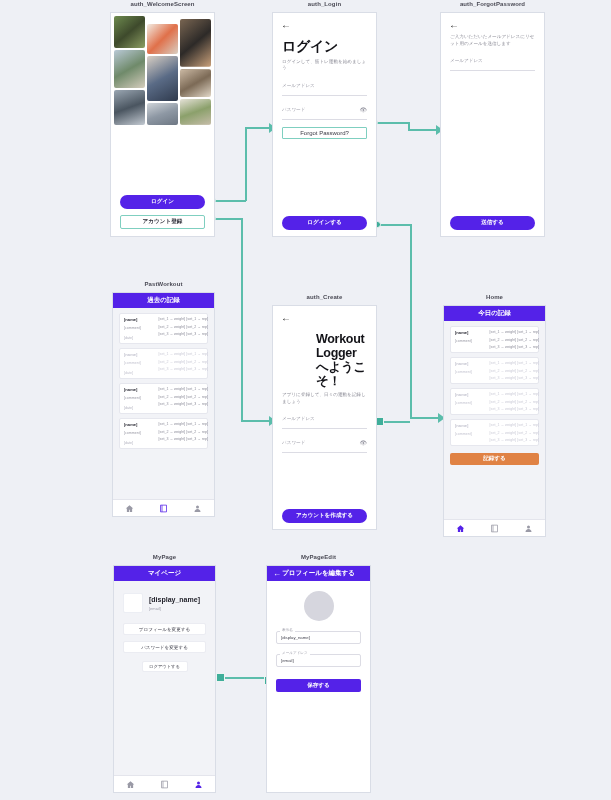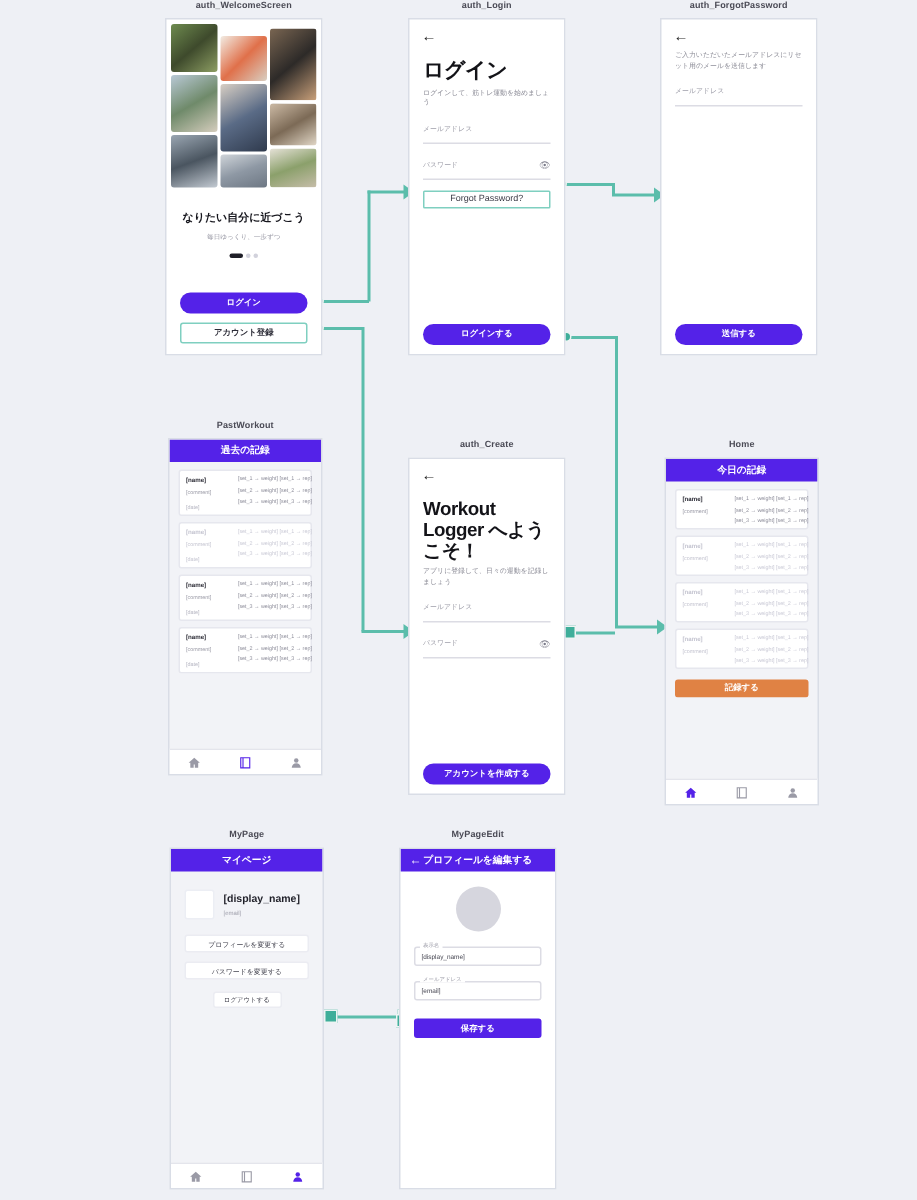--- a/index.html
+++ b/index.html
@@ -63,21 +63,21 @@
     font-size: 10px; color: #222; line-height: 1;
     margin: 7px 0 0 8px; display: inline-block;
   }
 
   .pad { padding: 0 9px; }
 
   h1.title {
     font-size: 14px; font-weight: 700; color: #131318;
     letter-spacing: -.3px; line-height: 1.12; margin-top: 9px;
   }
-  h1.title.sm { font-size: 12.5px; }
+  h1.title.sm { font-size: 12.5px; margin-left: 34px; }
   .subtitle {
     font-size: 4.6px; color: #8a8a95; margin-top: 4px; line-height: 1.45;
   }
 
   .field { margin-top: 11px; position: relative; }
   .field .lbl { font-size: 4.6px; color: #9a9aa6; }
   .field .line { height: 1px; background: #dcdce4; margin-top: 7px; }
   .field .eye { position: absolute; right: 0; top: -1px; font-size: 6px; color: #7a7a88; }
 
   .outline-btn {
@@ -217,29 +217,20 @@
         </div>
         <div class="col" style="padding-top:8px;">
           <div class="tile" style="height:30px; background-image:linear-gradient(135deg,#f2ece3,#e0704a,#d9cfc2);"></div>
           <div class="tile" style="height:45px; background-image:linear-gradient(150deg,#d8cfc4,#5a6b86,#2f3a4d);"></div>
           <div class="tile" style="height:22px; background-image:linear-gradient(160deg,#cfd4d9,#8e98a4,#6d7783);"></div>
         </div>
         <div class="col" style="padding-top:3px;">
           <div class="tile" style="height:48px; background-image:linear-gradient(140deg,#7a6652,#2d2a28,#c9a07a);"></div>
           <div class="tile" style="height:29px; background-image:linear-gradient(150deg,#cbb9a4,#7c6a56,#e3d9c9);"></div>
           <div class="tile" style="height:26px; background-image:linear-gradient(160deg,#e6e2d8,#8ba06b,#c6bda9);"></div>
-        </div>
-      </div>
-      <div class="pad" style="text-align:center; margin-top:12px;">
-        <div style="font-size:7.3px; font-weight:700; color:#15151c;">なりたい自分に近づこう</div>
-        <div style="font-size:4.4px; color:#9a9aa6; margin-top:5px;">毎日ゆっくり、一歩ずつ</div>
-        <div class="dots">
-          <i class="on"></i>
-            <i></i>
-            <i></i>
         </div>
       </div>
       <div class="spacer"></div>
       <div class="btn-wrap" style="padding-bottom:7px;">
         <div class="pill">ログイン</div>
         <div class="pill outline" style="margin-top:6px; border-radius:2px;">アカウント登録</div>
       </div>
     </div>
   </div>
 

